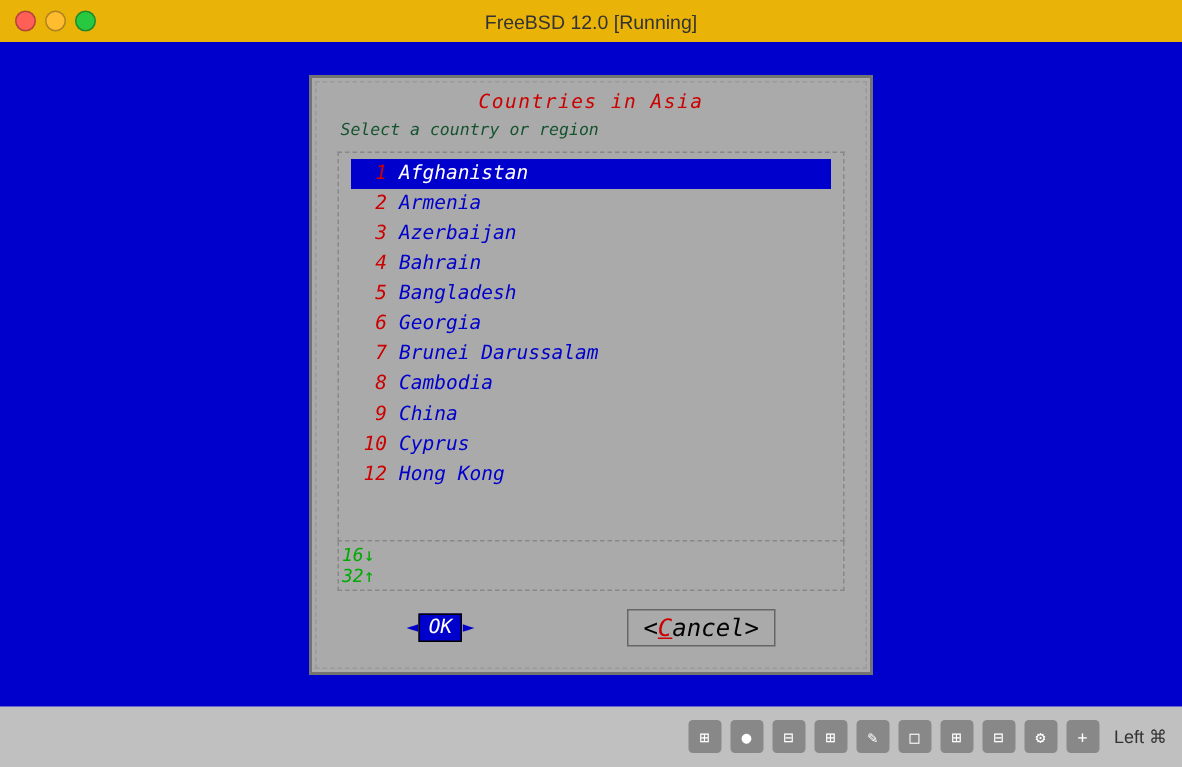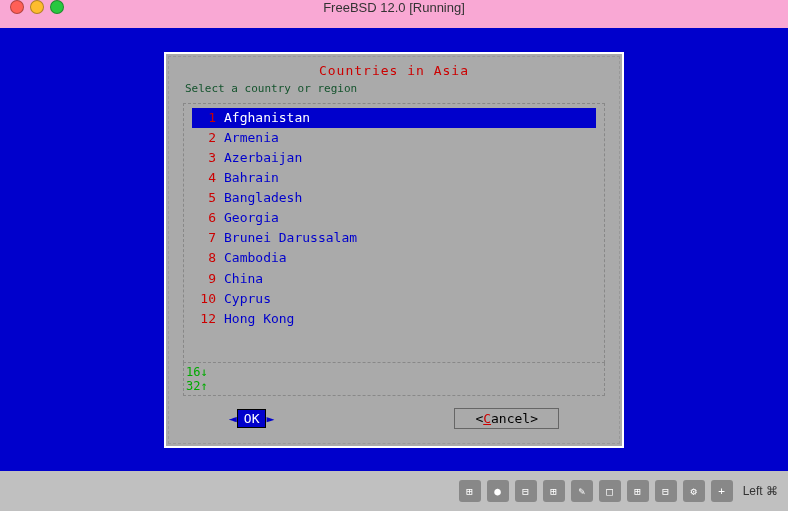--- a/index.html
+++ b/index.html
@@ -9,22 +9,23 @@
       background: #1a1aff;
       font-family: monospace;
       overflow: hidden;
       position: relative;
     }
 
     
     .titlebar {
       width: 100%;
       height: 28px;
-      background: #f9a8d4;
-      display: flex;
+      background: #eab308;
+      display: flex;
+      align-items: center;
       padding: 0 10px;
       position: relative;
     }
     .titlebar-buttons {
       display: flex;
       gap: 6px;
     }
     .titlebar-btn {
       width: 14px;
       height: 14px;
@@ -48,25 +49,26 @@
       width: 100%;
       height: calc(511px - 28px - 40px);
       background: #0000cc;
       display: flex;
       align-items: center;
       justify-content: center;
     }
 
     
     .dialog {
-      width: 460px;
+      width: 376px;
       background: #aaaaaa;
-      border: 2px solid #ffffff;
+      border: 2px solid #737373;
       padding: 0;
       position: relative;
+      font-style: italic;
     }
     .dialog-border-dashed {
       border: 1px dashed #999;
       margin: 2px;
     }
 
     
     .dialog-title {
       text-align: center;
       color: #cc0000;
@@ -160,25 +162,25 @@
     }
     .btn-ok-label {
       background: #0000cc;
       color: #ffffff;
       padding: 1px 6px;
       border: 1px solid #000;
     }
 
     .btn-cancel {
       font-family: monospace;
-      font-size: 13px;
+      font-size: 16px;
       color: #000;
       cursor: pointer;
       border: 1px solid #666;
-      padding: 2px 20px;
+      padding: 2px 10px;
       background: #aaaaaa;
     }
     .btn-cancel span {
       color: #cc0000;
       text-decoration: underline;
     }
 
     
     .taskbar {
       width: 100%;

